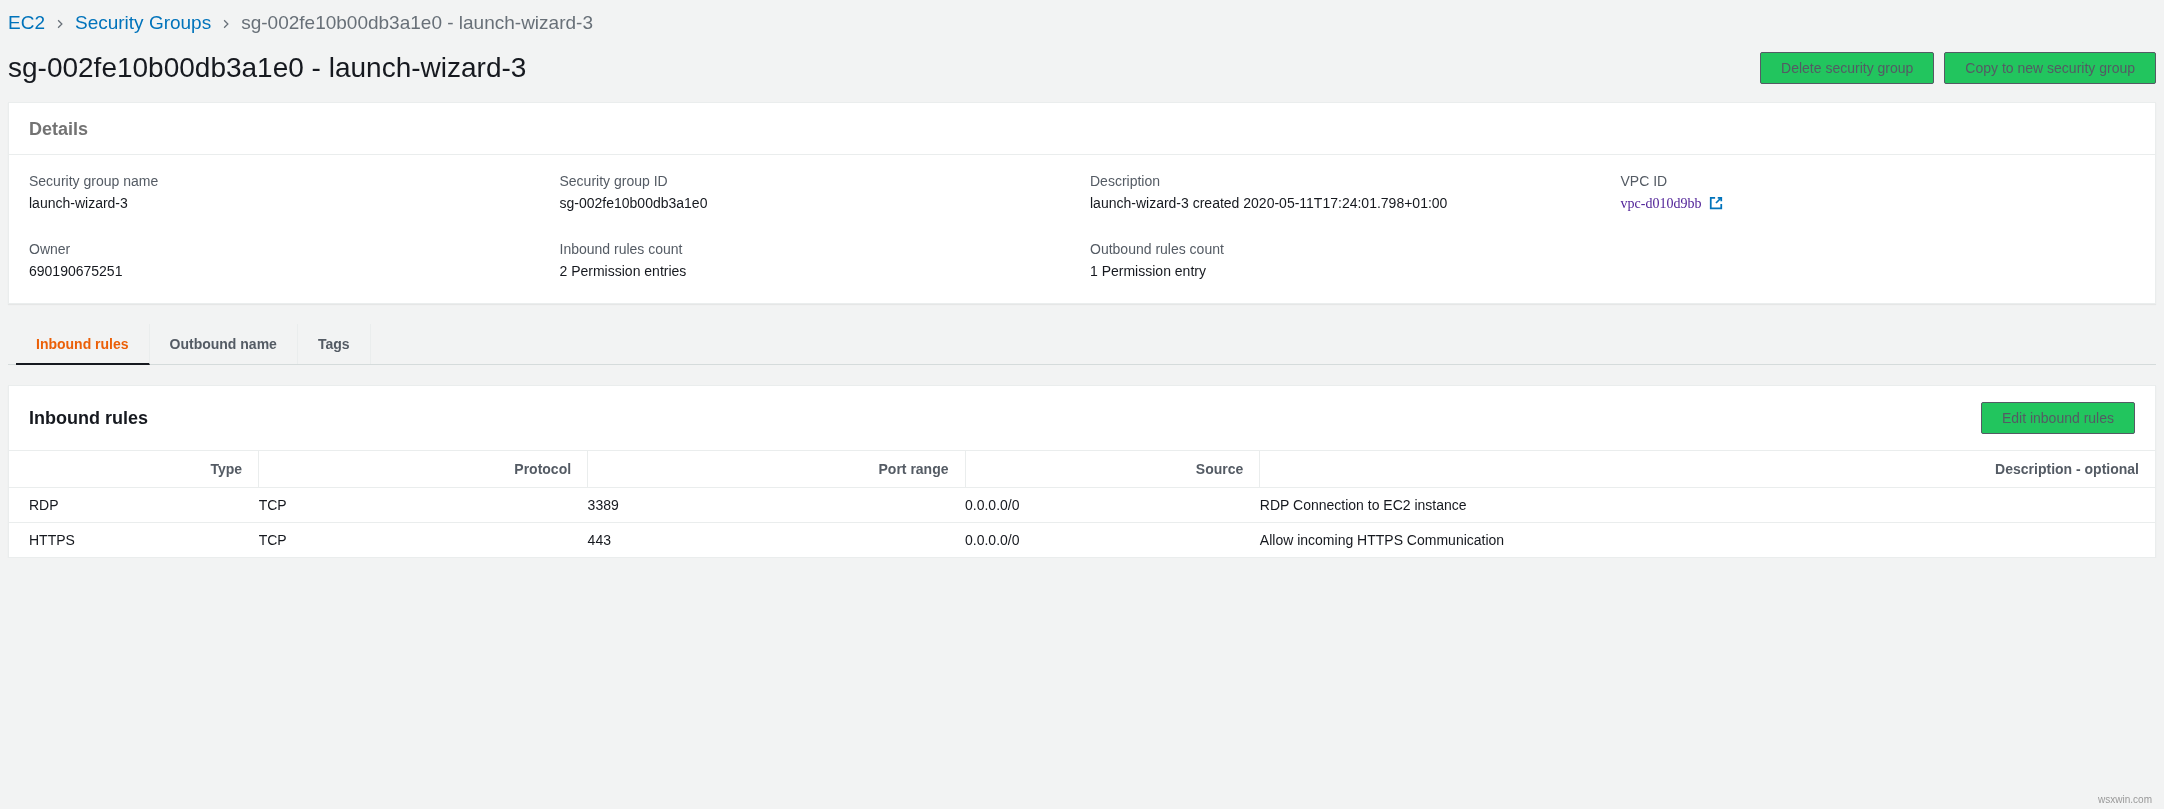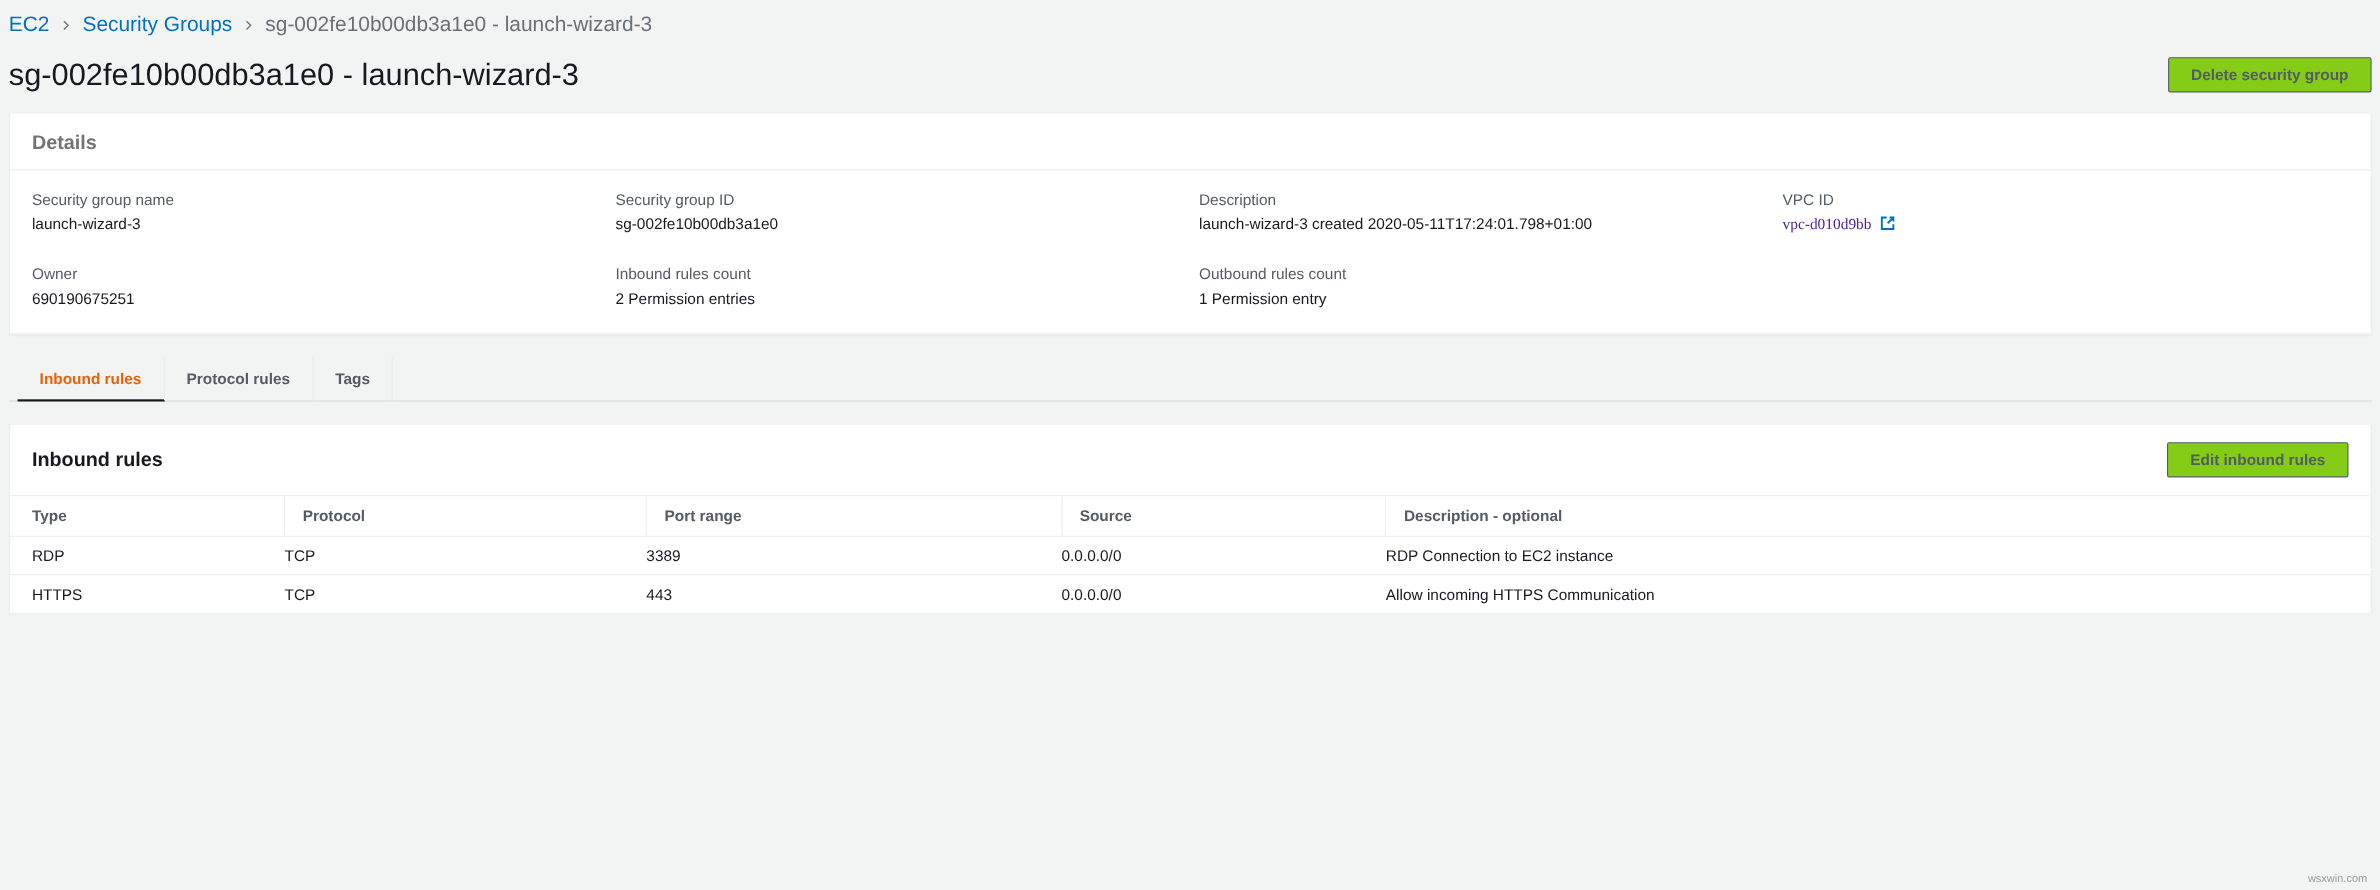--- a/index.html
+++ b/index.html
@@ -40,26 +40,26 @@
     .page-title {
       font-size: 28px;
       font-weight: 400;
       color: #16191f;
     }
     .btn-group {
       display: flex;
       gap: 10px;
     }
     .btn {
-      background: #84cc16;
+      background: #22c55e;
       border: 1px solid #545b64;
       border-radius: 2px;
       padding: 7px 20px;
       font-size: 14px;
-      font-weight: 700;
+      font-weight: 400;
       color: #545b64;
       cursor: pointer;
     }
     .panel {
       background: #fff;
       border: 1px solid #eaeded;
       box-shadow: 0 1px 1px rgba(0,0,0,0.05);
       margin-bottom: 20px;
     }
     .panel-header {
@@ -133,21 +133,21 @@
     }
     .rules-header h2 {
       font-size: 18px;
       font-weight: 700;
     }
     table {
       width: 100%;
       border-collapse: collapse;
     }
     thead th {
-      text-align: left;
+      text-align: right;
       font-weight: 700;
       font-size: 14px;
       color: #545b64;
       padding: 10px 16px;
       border-top: 1px solid #eaeded;
       border-bottom: 1px solid #eaeded;
       border-left: 1px solid #eaeded;
     }
     thead th:first-child {
       border-left: none;
@@ -189,20 +189,21 @@
         <path fill="none" stroke="currentColor" stroke-width="2" d="M5 2l6 6-6 6"></path>
       </svg>
   </span>
   <span class="current">sg-002fe10b00db3a1e0 - launch-wizard-3</span>
 </nav>
 
 <div class="page-header">
   <h1 class="page-title">sg-002fe10b00db3a1e0 - launch-wizard-3</h1>
   <div class="btn-group">
     <button class="btn">Delete security group</button>
+    <button class="btn">Copy to new security group</button>
   </div>
 </div>
 
 <section class="panel">
   <div class="panel-header">
     <h2>Details</h2>
   </div>
   <div class="details-grid">
     <div>
       <div class="field-label">Security group name</div>
@@ -240,21 +241,21 @@
     <div>
       <div class="field-label">Outbound rules count</div>
       <div class="field-value">1 Permission entry</div>
     </div>
     <div></div>
   </div>
 </section>
 
 <div class="tabs">
   <div class="tab active">Inbound rules</div>
-  <div class="tab">Protocol rules</div>
+  <div class="tab">Outbound name</div>
   <div class="tab">Tags</div>
 </div>
 
 <section class="rules-panel">
   <div class="rules-header">
     <h2>Inbound rules</h2>
     <button class="btn">Edit inbound rules</button>
   </div>
   <table>
     <thead>

